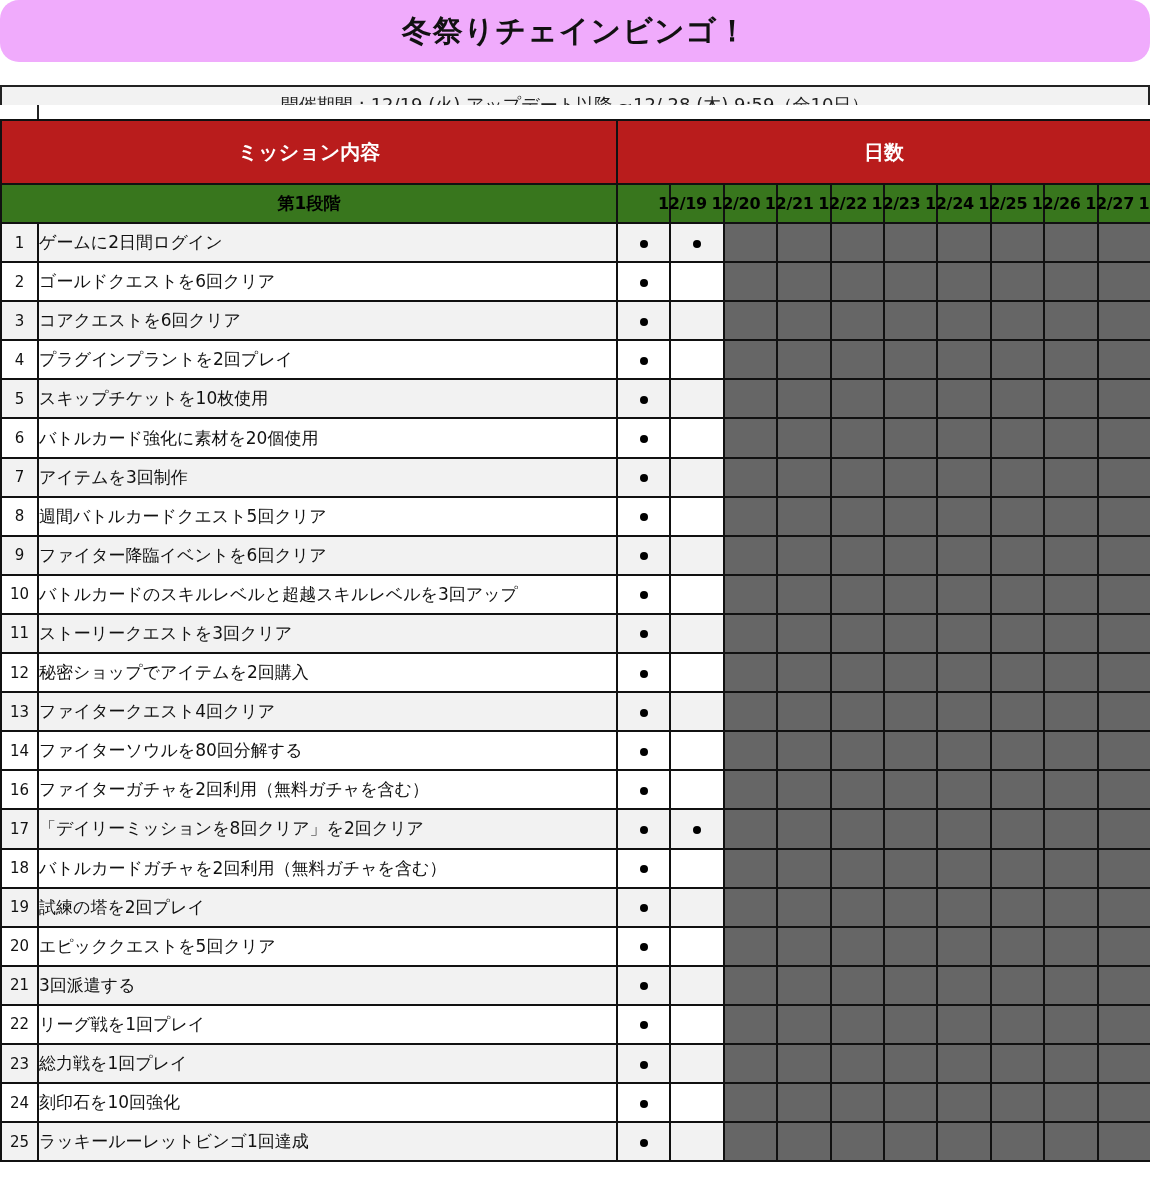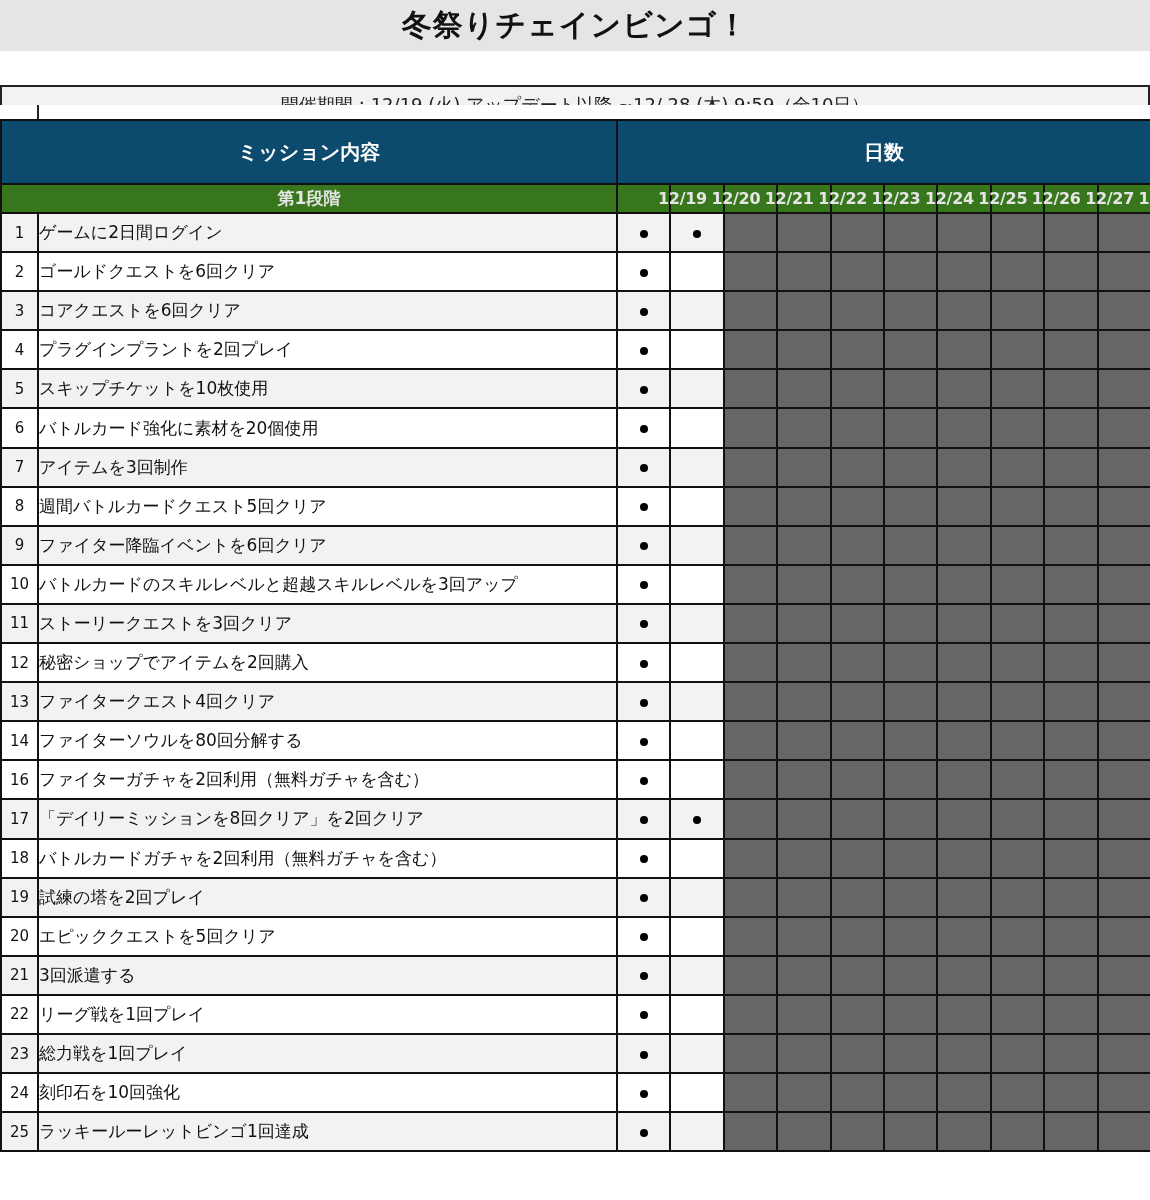--- a/index.html
+++ b/index.html
@@ -1,22 +1,22 @@
 <!DOCTYPE html>
 <html><head>
 <meta charset="utf-8">
 <style>
   * { box-sizing: border-box; margin: 0; padding: 0; }
   html, body { width: 1150px; height: 1200px; background: #ffffff; overflow: hidden; }
   body { font-family: "DejaVu Sans", "Liberation Sans", sans-serif; color: #111; position: relative; }
 
   .title-bar {
-    position: absolute; left: 0; top: 0; width: 1150px; height: 51px;
-    background: #e5e5e5;
-    display: flex; align-items: center; justify-content: center;
+    position: absolute; left: 0; top: 0; width: 1150px; height: 62px;
+    background: #f0abfc;
+    display: flex; align-items: center; justify-content: center; border-radius: 19px;
   }
   .title-bar span { font-size: 30px; font-weight: bold; letter-spacing: 1px; color: #111; }
 
   .period-bar {
     position: absolute; left: 0; top: 66px; width: 1150px; height: 39px;
     background: #f2f2f2;
     border: 2px solid #222;
     display: flex; align-items: center; justify-content: center; margin-top: 19px;
   }
   .period-bar span { font-size: 18px; color: #222; }
@@ -28,25 +28,25 @@
   }
   .spacer-row .div-line { position: absolute; left: 37px; top: 0; width: 2px; height: 15px; background: #222; }
 
   table.bingo {
     position: absolute; left: 0; top: 119px; width: 1150px;
     border-collapse: collapse; table-layout: fixed;
   }
   table.bingo td, table.bingo th { border: 2px solid #111; }
 
   .hdr-dark th {
-    background: #0c4a6e; color: #ffffff; height: 64px;
+    background: #b91c1c; color: #ffffff; height: 64px;
     font-size: 20px; font-weight: bold; text-align: center;
   }
   .hdr-green th {
-    background: #38761d; color: #e5e5e5; height: 29px;
+    background: #38761d; color: #000000; height: 39px;
     font-size: 17px; font-weight: bold; text-align: center;
     padding: 0;
   }
   .hdr-green th.day { font-size: 16px; letter-spacing: -0.3px; padding-left: 40px; }
 
   tr.data td { height: 39.1px; font-size: 17px; }
   tr.data.odd td { background: #f2f2f2; }
   tr.data.even td { background: #ffffff; }
   td.num { text-align: center; font-size: 15px !important; padding: 0; }
   td.mission { text-align: left; white-space: nowrap; overflow: hidden; }

